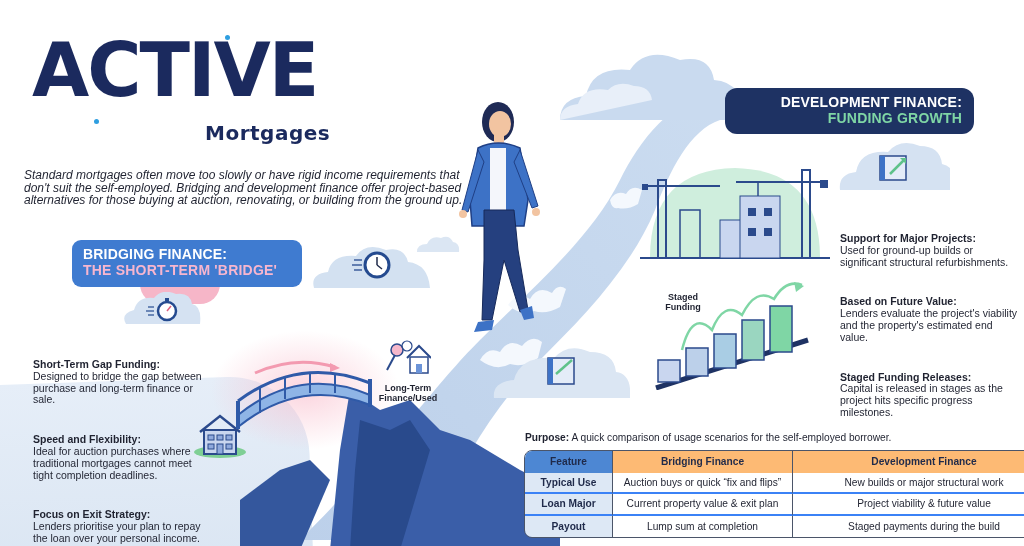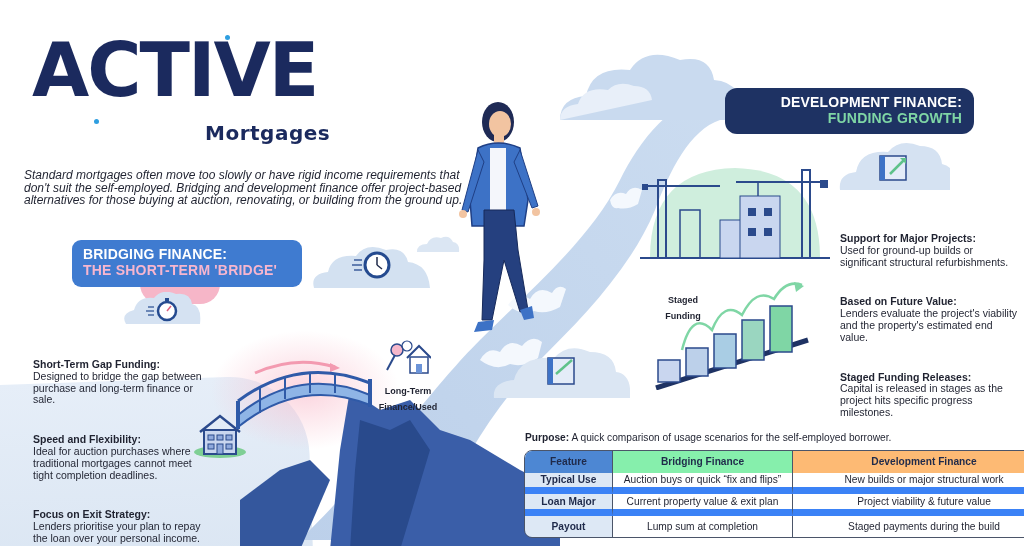--- a/index.html
+++ b/index.html
@@ -39,32 +39,32 @@
   
   .points-right { left: 840px; top: 205px; width: 178px; font-size: 10.5px; line-height: 11.8px; color: #1f2230; }
   .points-right .point { margin-bottom: 12px; }
 
   
   .dev-banner { left: 725px; top: 88px; width: 249px; height: 46px; border-radius: 12px; background: #1e3263; padding: 6px 12px; text-align: right; }
   .dev-banner .l1 { font-size: 14px; font-weight: bold; color: #ffffff; line-height: 16px; letter-spacing: .2px; }
   .dev-banner .l2 { font-size: 14px; font-weight: bold; color: #7fd6a5; line-height: 16px; letter-spacing: .2px; }
 
   
-  .label-small { font-size: 9px; font-weight: bold; color: #1f2230; text-align: center; line-height: 16px; }
+  .label-small { font-size: 9px; font-weight: bold; color: #1f2230; text-align: center; line-height: 10px; }
 
   
   .purpose { left: 525px; top: 432px; font-size: 10.2px; color: #1f2230; }
   .purpose b { font-weight: bold; }
   .cmp-table { left: 524px; top: 450px; width: 532px; border-collapse: separate; border-spacing: 0; border: 1.5px solid #4b5569; border-radius: 8px; overflow: hidden; font-size: 10.2px; }
-  .cmp-table th, .cmp-table td { border-right: 1px solid #4b5569; border-bottom: 7px solid #3b82f6; text-align: center; height: 21.5px; padding: 0 3px; white-space: nowrap; }
+  .cmp-table th, .cmp-table td { border-right: 1px solid #4b5569; border-bottom: 2px solid #3b82f6; text-align: center; height: 21.5px; padding: 0 3px; white-space: nowrap; }
   .cmp-table tr > *:last-child { border-right: none; }
   .cmp-table tr:last-child > * { border-bottom: none; }
   .cmp-table th { font-weight: bold; font-size: 10.2px; color: #1f2a4a; }
   .cmp-table th.h-feature { background: #4d87d3; width: 88px; }
-  .cmp-table th.h-bridge { background: #86efac; width: 180px; }
+  .cmp-table th.h-bridge { background: #fdba74; width: 180px; }
   .cmp-table th.h-dev { background: #fdba74; }
   .cmp-table td.rowhead { background: #dde8f5; font-weight: bold; color: #1f2a4a; }
   .cmp-table td { background: #ffffff; color: #1f2230; }
 </style>
 </head>
 <body>
 
 <div class="abs bg-left-shape"></div>
 <div class="abs bg-pink-glow"></div>
 

